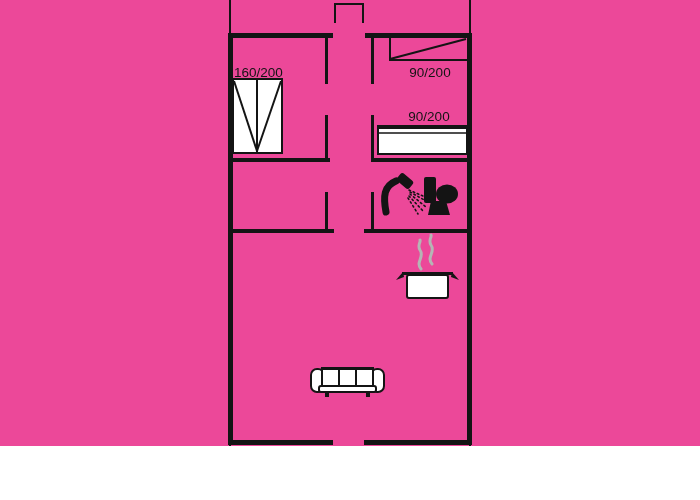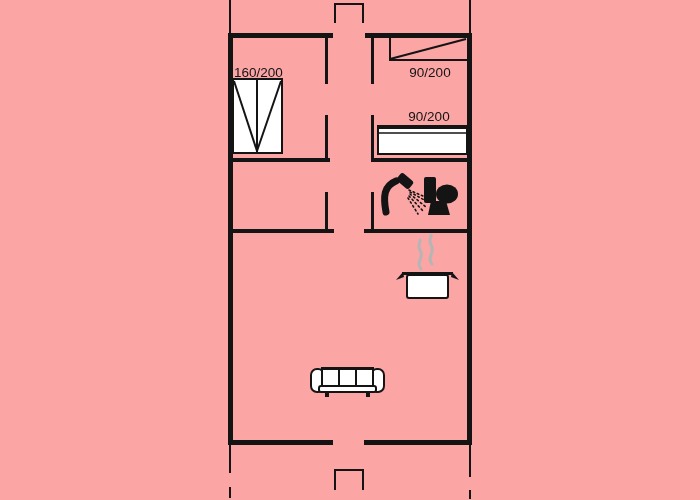--- a/index.html
+++ b/index.html
@@ -3,22 +3,22 @@
 <meta charset="utf-8">
 <style>
   :root{
     --line:#141414;
     --steam:#b5b5b5;
     --furn:#ffffff;
   }
   html,body{margin:0;padding:0;background:#fff;}
   .canvas{
     position:relative;
-    width:700px;height:500px;
-    background:#fca5a5;
+    width:700px;height:446px;
+    background:#ec4899;
     font-family:"Liberation Sans", sans-serif;
     overflow:hidden;
   }
   svg{display:block;}
   .wall{fill:var(--line);stroke:none;}
   .ln{stroke:var(--line);stroke-width:2;fill:none;}
   .ln-thin{stroke:var(--line);stroke-width:1.5;fill:none;}
   .furnfill{fill:var(--furn);stroke:var(--line);stroke-width:2;}
   .solid{fill:var(--line);stroke:none;}
   .spray{stroke:var(--line);stroke-width:1.6;stroke-dasharray:1.6 2.9;fill:none;stroke-linecap:round;}

